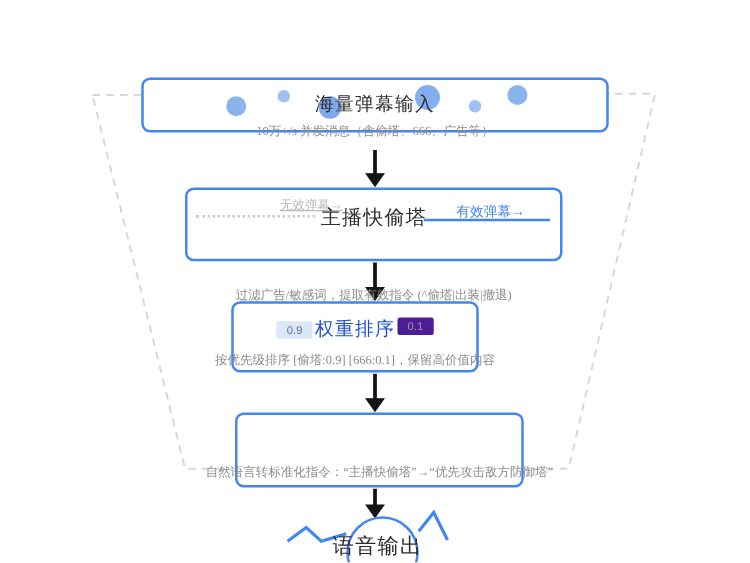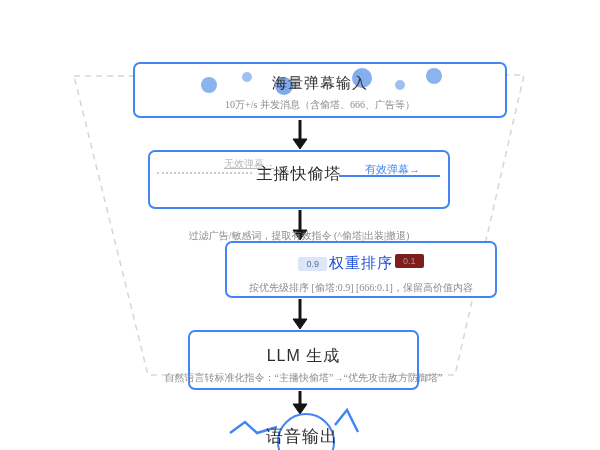--- a/index.html
+++ b/index.html
@@ -52,21 +52,21 @@
   
   .title-row{
     position:absolute;left:0;top:11px;width:100%;display:flex;
     justify-content:center;align-items:center;z-index:3;
   }
   .badge{
     display:inline-block;font-size:9px;border-radius:2px;
     padding:2px 8px;line-height:10px;
   }
   .badge-high{background:#dbe7f9;color:#5f7396;margin-right:2px;}
-  .badge-low{background:#7f1d1d;color:#9a9a9a;margin-left:2px;transform:translateY(-3px);}
+  .badge-low{background:#4c1d95;color:#9a9a9a;margin-left:2px;transform:translateY(-3px);}
   .title-inline{color:#1d4ed8;font-size:15px;letter-spacing:1px;white-space:nowrap;}
   .voice-label{
     position:absolute;left:302px;top:425px;transform:translateX(-50%);
     font-size:17px;color:#2a2a2a;letter-spacing:1px;white-space:nowrap;z-index:4;
   }
 </style>
 </head>
 <body>
 
 <div id="canvas">
@@ -86,49 +86,48 @@
       <polygon points="293,404 307,404 300,414"></polygon>
     </g>
 
     <g>
       <polyline points="230,433 245,422 257,433 277,427" fill="none" stroke="#4285f4" stroke-width="2.5"></polyline>
       <polyline points="335,425 347,410 358,432" fill="none" stroke="#4285f4" stroke-width="2.5"></polyline>
       <circle cx="306" cy="442" r="28" fill="#ffffff" stroke="#4285f4" stroke-width="2"></circle>
     </g>
   </svg>
 
-  <div class="box" style="left:113px;top:62px;width:374px;height:56px;margin-left:20px;">
+  <div class="box" style="left:113px;top:62px;width:374px;height:44px;">
     <span class="bubble b1"></span>
     <span class="bubble b2"></span>
     <span class="bubble b3"></span>
     <span class="bubble b4"></span>
     <span class="bubble b5"></span>
     <span class="bubble b6"></span>
     <div class="box-title" style="top:10px;">海量弹幕输入</div>
     <div class="box-sub" style="top:34px;">10万+/s 并发消息（含偷塔、666、广告等）</div>
   </div>
 
   <div class="box" style="left:148px;top:150px;width:302px;height:59px;">
     <div class="invalid-line"></div>
     <div class="invalid-label">无效弹幕→</div>
     <div class="valid-line"></div>
     <div class="valid-label">有效弹幕→</div>
     <div class="box-title" style="top:12px;font-size:16px;">主播快偷塔</div>
     <div class="box-sub" style="top:37px;margin-top:40px;">过滤广告/敏感词，提取有效指令 (^偷塔|出装|撤退)</div>
   </div>
 
-  <div class="box" style="left:185px;top:241px;width:272px;height:57px;margin-left:40px;">
+  <div class="box" style="left:185px;top:241px;width:198px;height:57px;">
     <div class="title-row">
       <span class="badge badge-high">0.9</span>
       <span class="title-inline">权重排序</span>
       <span class="badge badge-low">0.1</span>
     </div>
     <div class="box-sub" style="top:38px;">按优先级排序 [偷塔:0.9] [666:0.1]，保留高价值内容</div>
   </div>
 
   <div class="box" style="left:188px;top:330px;width:231px;height:60px;">
-    <div class="box-title" style="top:14px;font-size:16px;">LLM 生成</div>
     <div class="box-sub" style="top:39px;">自然语言转标准化指令：“主播快偷塔”→“优先攻击敌方防御塔”</div>
   </div>
 
   <div class="voice-label">语音输出</div>
 
 </div>
 
 </body></html>

